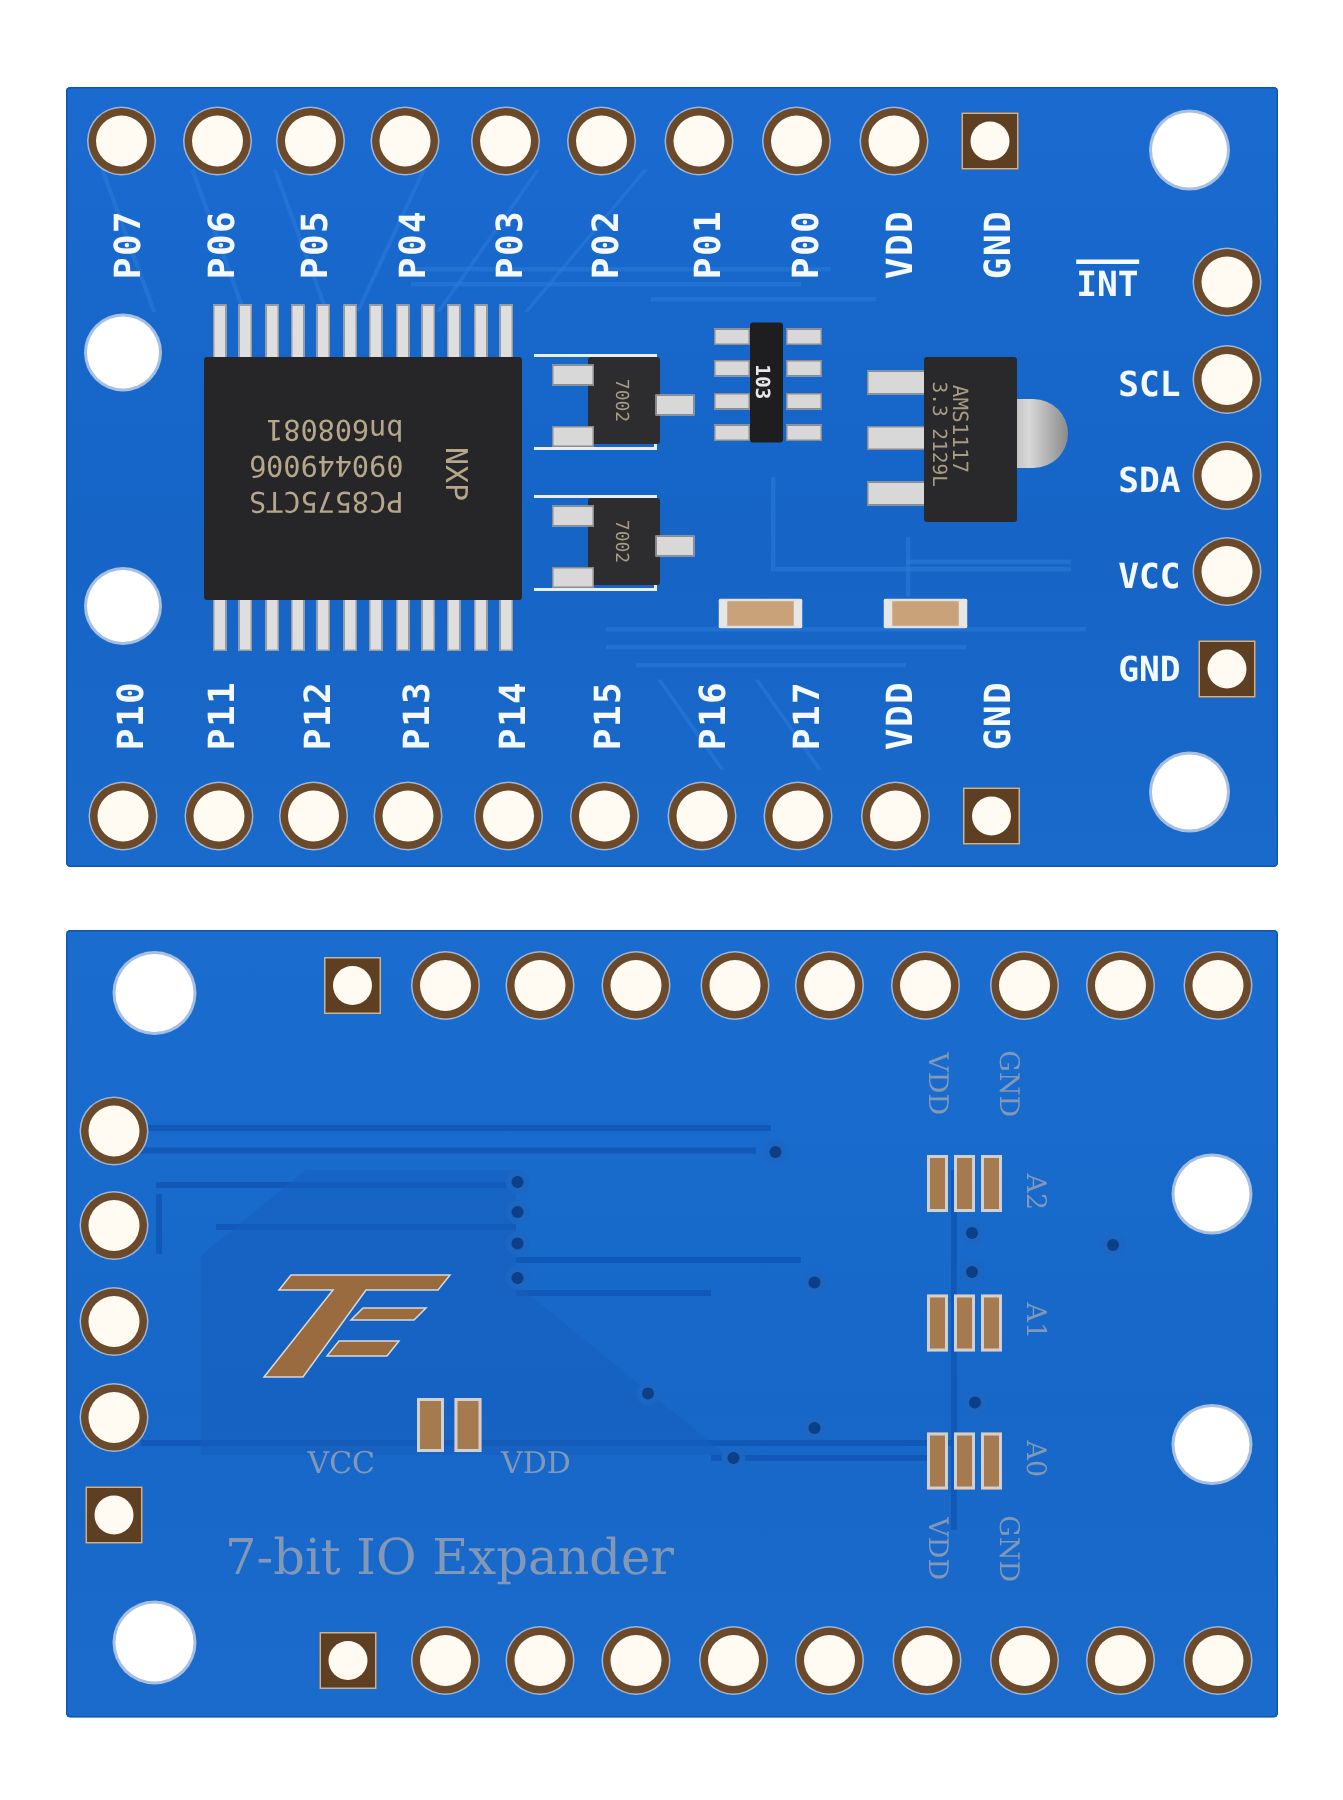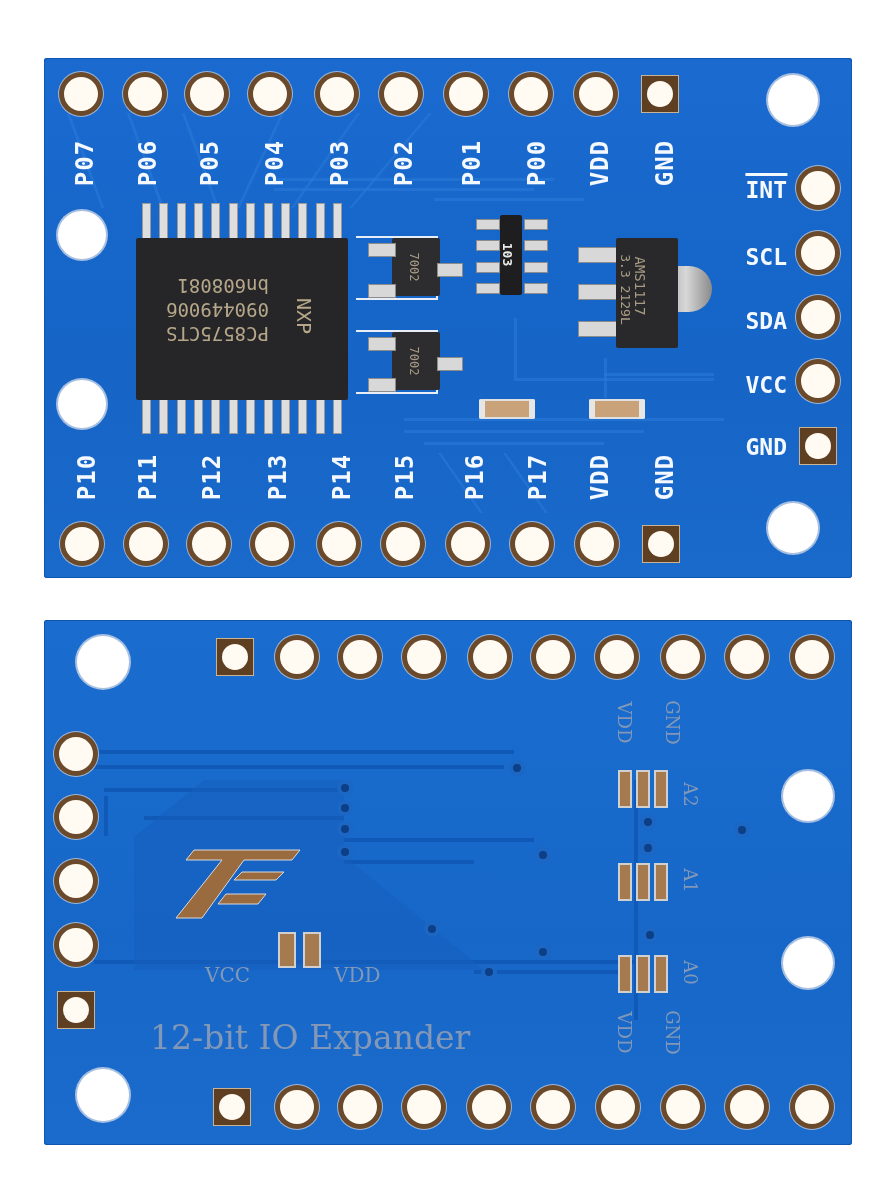--- a/index.html
+++ b/index.html
@@ -78,21 +78,21 @@
 <div class="lbl-v" style="left:472px;top:163px;">P01</div>
 <div class="lbl-v" style="left:537px;top:163px;">P00</div>
 <div class="lbl-v" style="left:600px;top:163px;">VDD</div>
 <div class="lbl-v" style="left:665px;top:163px;">GND</div>
 
 <div class="hole" style="left:793px;top:100px;width:50px;height:50px;"></div>
 <div class="hole" style="left:82px;top:235px;width:48px;height:48px;"></div>
 <div class="hole" style="left:82px;top:404px;width:48px;height:48px;"></div>
 <div class="hole" style="left:793px;top:528px;width:50px;height:50px;"></div>
 
-<div class="lbl-h overline" style="left:787px;top:188px;">INT</div>
+<div class="lbl-h overline" style="left:759px;top:188px;">INT</div>
 <div class="lbl-h" style="left:787px;top:257px;">SCL</div>
 <div class="lbl-h" style="left:787px;top:321px;">SDA</div>
 <div class="lbl-h" style="left:787px;top:385px;">VCC</div>
 <div class="lbl-h" style="left:787px;top:447px;">GND</div>
 <div class="pad" style="left:818px;top:188px;"></div>
 <div class="pad" style="left:818px;top:253px;"></div>
 <div class="pad" style="left:818px;top:317px;"></div>
 <div class="pad" style="left:818px;top:381px;"></div>
 <div class="sqframe" style="left:818px;top:446px;">
     <div class="inner"></div>
@@ -272,21 +272,21 @@
   <polygon points="22,2 128,2 120,12 72,12 30,70 4,70 50,12 14,12" fill="#9a6b3f" stroke="#d9d9d9" stroke-width="1"></polygon>
   <polygon points="70,24 112,24 104,32 62,32" fill="#9a6b3f" stroke="#d9d9d9" stroke-width="1"></polygon>
   <polygon points="54,46 94,46 86,56 46,56" fill="#9a6b3f" stroke="#d9d9d9" stroke-width="1"></polygon>
 </svg>
 
 <div class="jumper" style="left:278px;top:932px;"></div>
 <div class="jumper" style="left:303px;top:932px;"></div>
 <div class="silk-gray" style="left:205px;top:963px;font-size:20px;">VCC</div>
 <div class="silk-gray" style="left:334px;top:963px;font-size:20px;">VDD</div>
 
-<div class="silk-gray" style="left:150px;top:1018px;font-size:33px;">12-bit IO Expander</div>
+<div class="silk-gray" style="left:150px;top:1018px;font-size:33px;">7-bit IO Expander</div>
 
 <div class="jumper" style="left:618px;top:770px;width:10px;height:34px;"></div>
 <div class="jumper" style="left:636px;top:770px;width:10px;height:34px;"></div>
 <div class="jumper" style="left:654px;top:770px;width:10px;height:34px;"></div>
 
 <div class="jumper" style="left:618px;top:863px;width:10px;height:34px;"></div>
 <div class="jumper" style="left:636px;top:863px;width:10px;height:34px;"></div>
 <div class="jumper" style="left:654px;top:863px;width:10px;height:34px;"></div>
 
 <div class="jumper" style="left:618px;top:955px;width:10px;height:34px;"></div>

